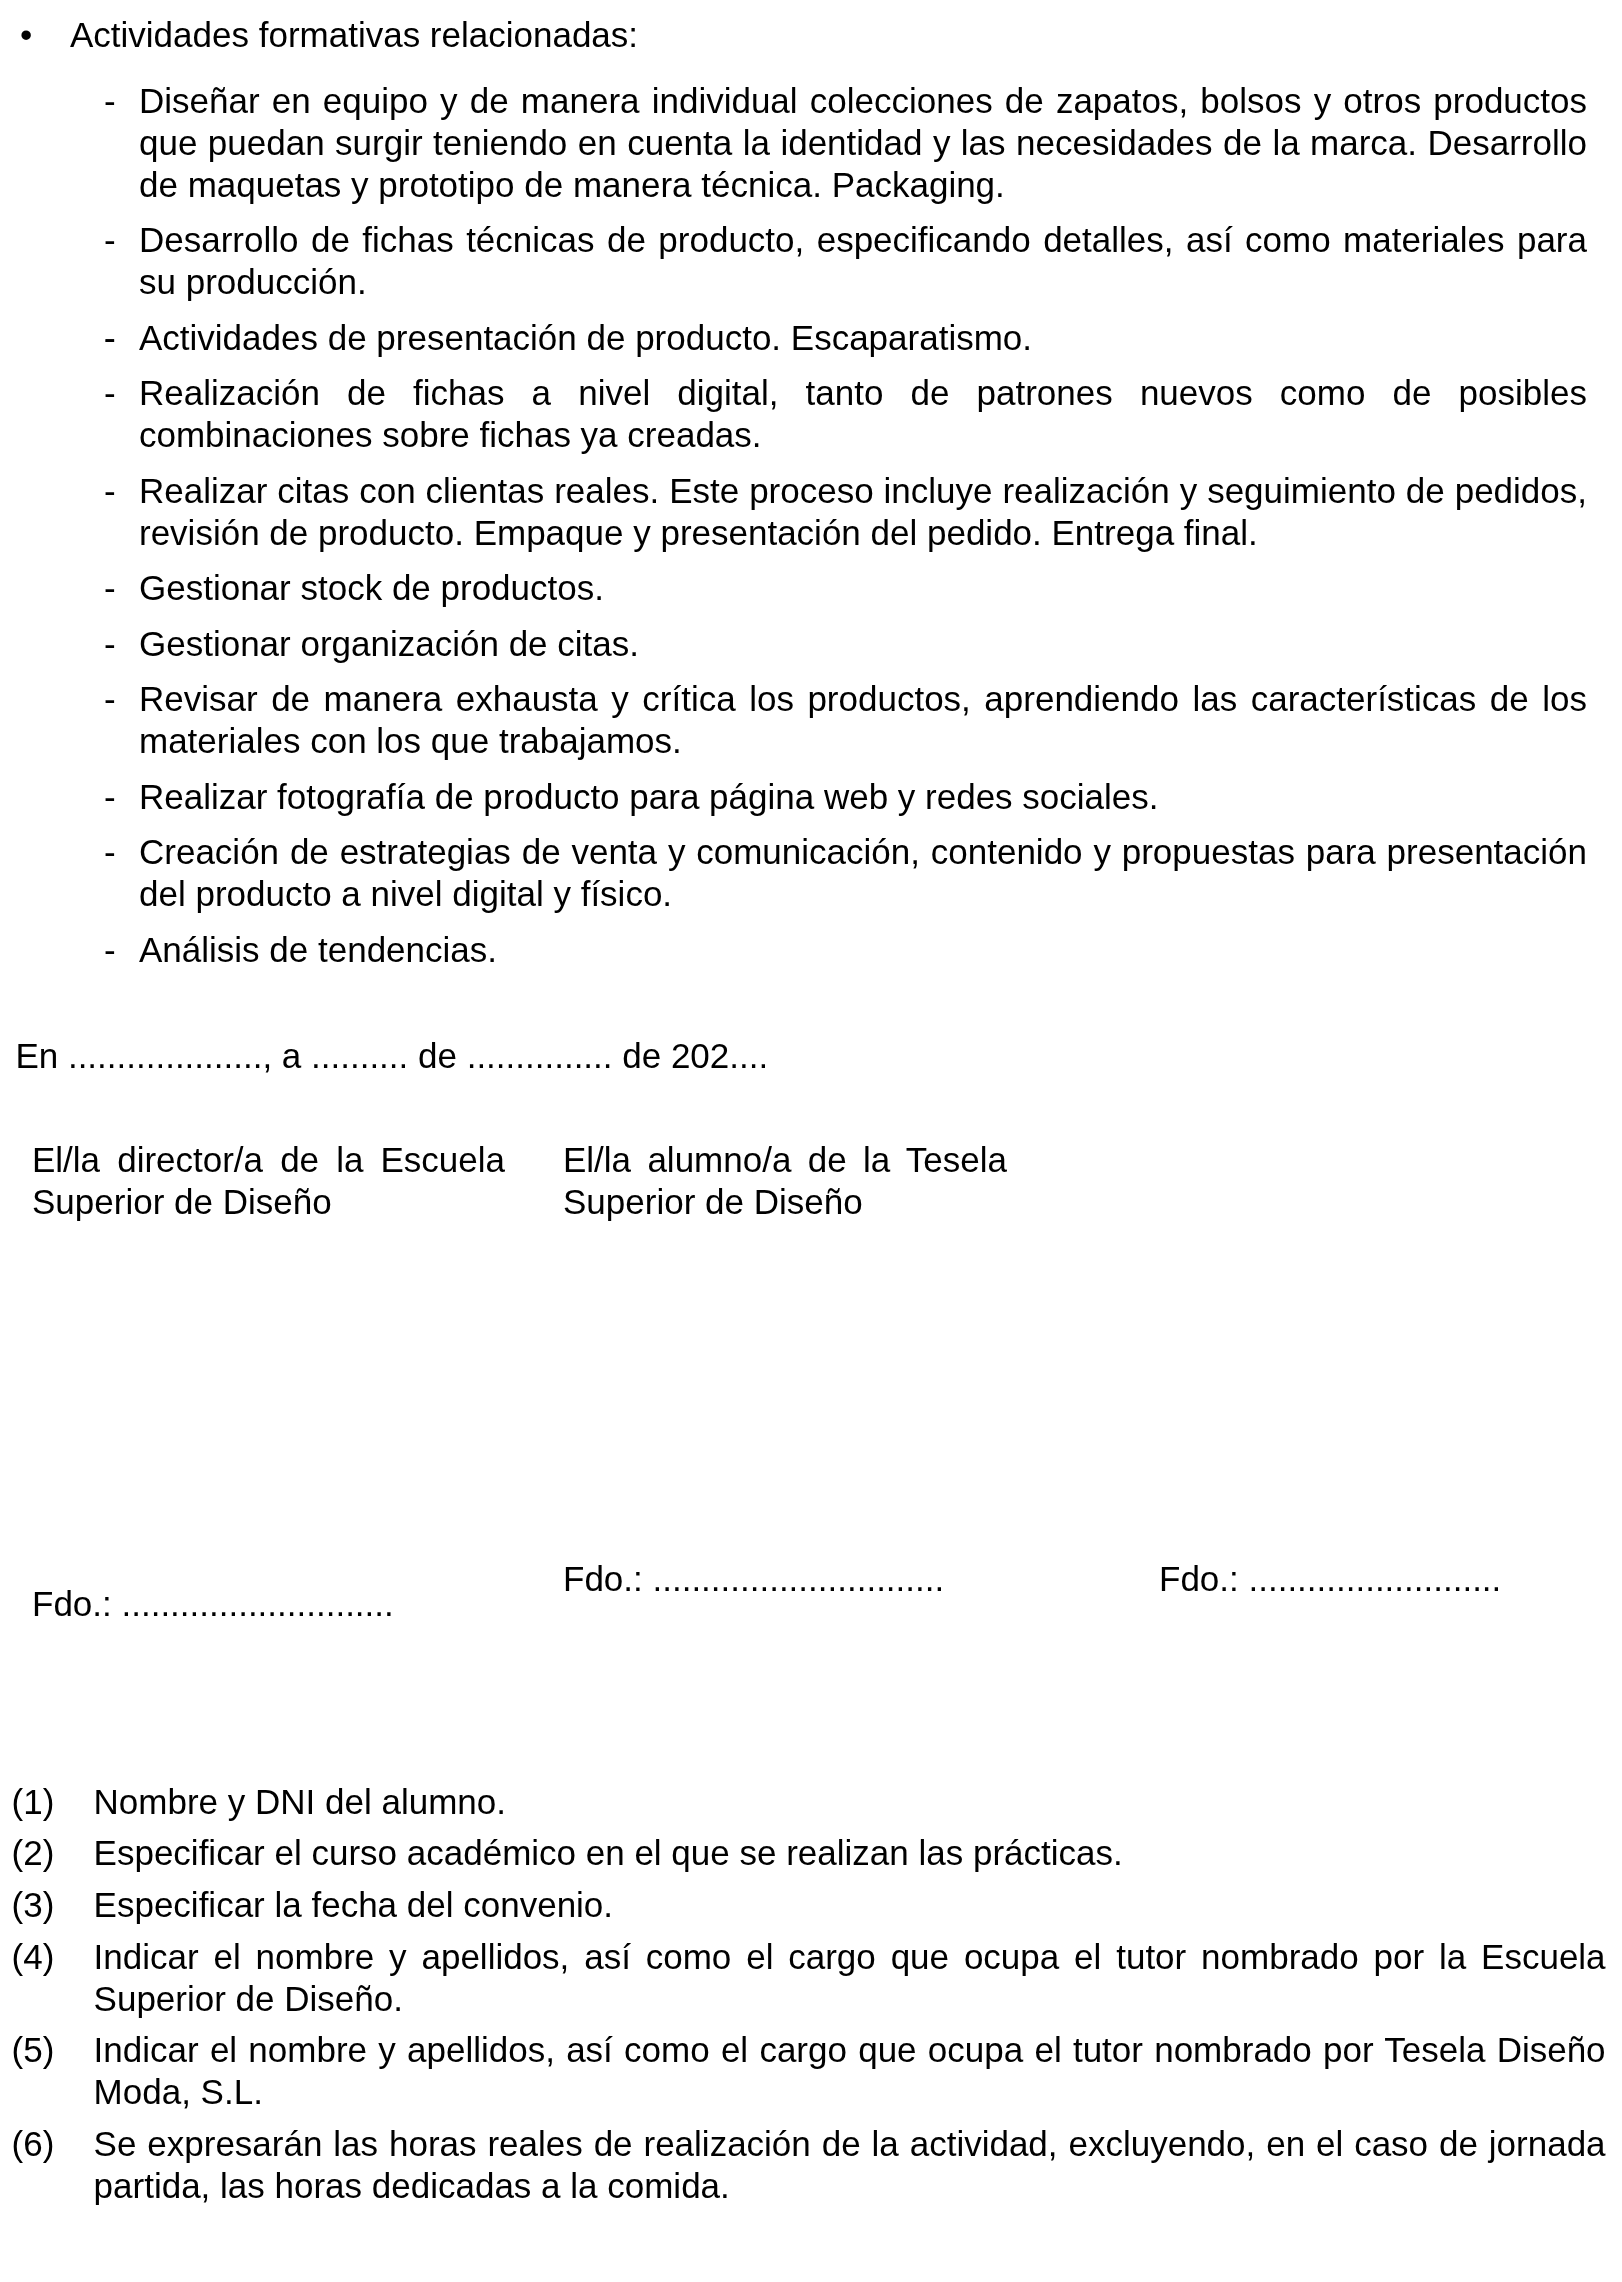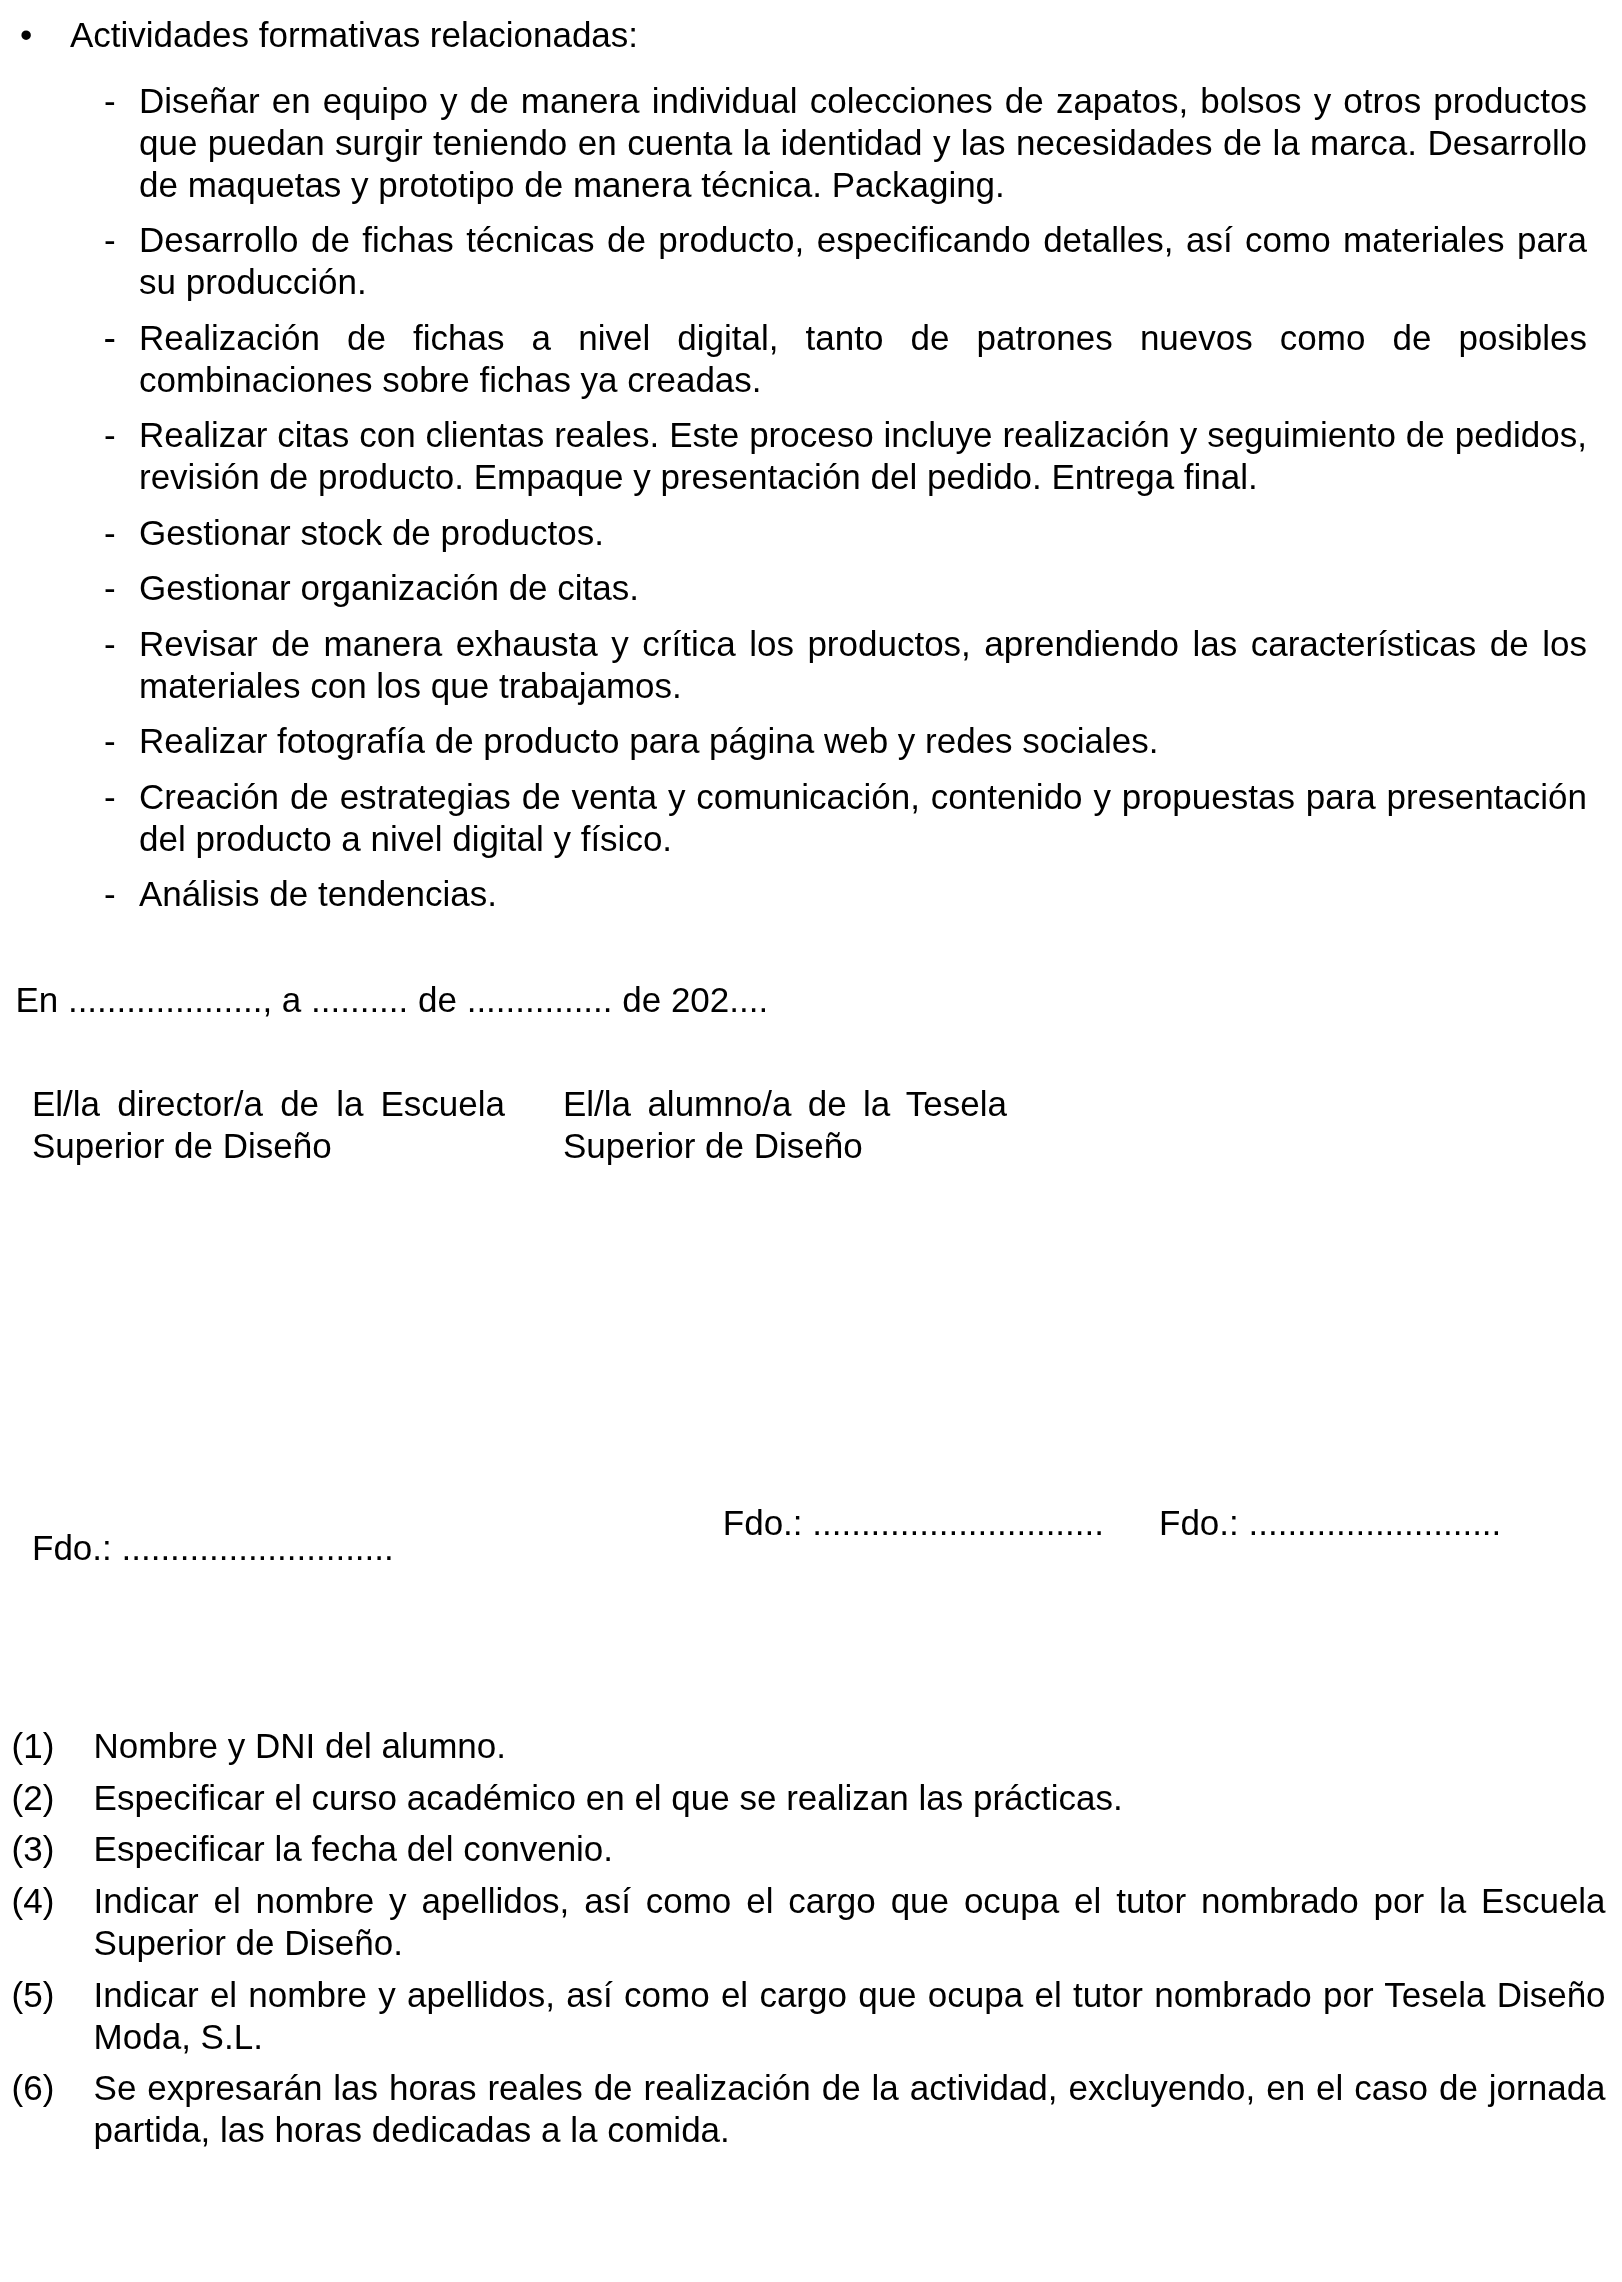--- a/index.html
+++ b/index.html
@@ -52,21 +52,21 @@
     margin: 62px 0 4px 32px;
   }
   .signature-col-1 { width: 473px; margin-right: 58px; text-align: justify; }
   .signature-col-2 { width: 541px; margin-right: 55px; text-align: justify; }
   .signature-col-3 { width: 444px; text-align: justify; }
   .fdo-row {
     display: flex;
     margin: 335px 0 0 32px;
   }
   .fdo-col-1 { width: 473px; margin-right: 58px; white-space: nowrap; overflow: hidden; margin-top: 25px; }
-  .fdo-col-2 { width: 541px; margin-right: 55px; white-space: nowrap; overflow: hidden; text-align: right; }
+  .fdo-col-2 { width: 541px; margin-right: 55px; white-space: nowrap; overflow: hidden; }
   .fdo-col-3 { width: 444px; white-space: nowrap; overflow: hidden; }
   .footnotes {
     margin: 156px 0 0 11.6px;
   }
   .footnote-row {
     display: flex;
     margin-top: 9.7px;
     align-items: flex-start;
   }
   .footnote-row:first-child {
@@ -100,20 +100,21 @@
     </div>
     <div class="activity-item">
       <span class="dash-marker">-</span>
       <span>Desarrollo de fichas técnicas de producto, especificando detalles, así como materiales para su producción.</span>
     </div>
     <div class="activity-item">
       <span class="dash-marker">-</span>
     </div>
     <div class="activity-item">
       <span class="dash-marker">-</span>
+      <span>Actividades de presentación de producto. Escaparatismo.</span>
     </div>
     <div class="activity-item">
       <span class="dash-marker">-</span>
       <span>Realización de fichas a nivel digital, tanto de patrones nuevos como de posibles combinaciones sobre fichas ya creadas.</span>
     </div>
     <div class="activity-item">
       <span class="dash-marker">-</span>
       <span>Realizar citas con clientas reales. Este proceso incluye realización y seguimiento de pedidos, revisión de producto. Empaque y presentación del pedido. Entrega final.</span>
     </div>
     <div class="activity-item">

